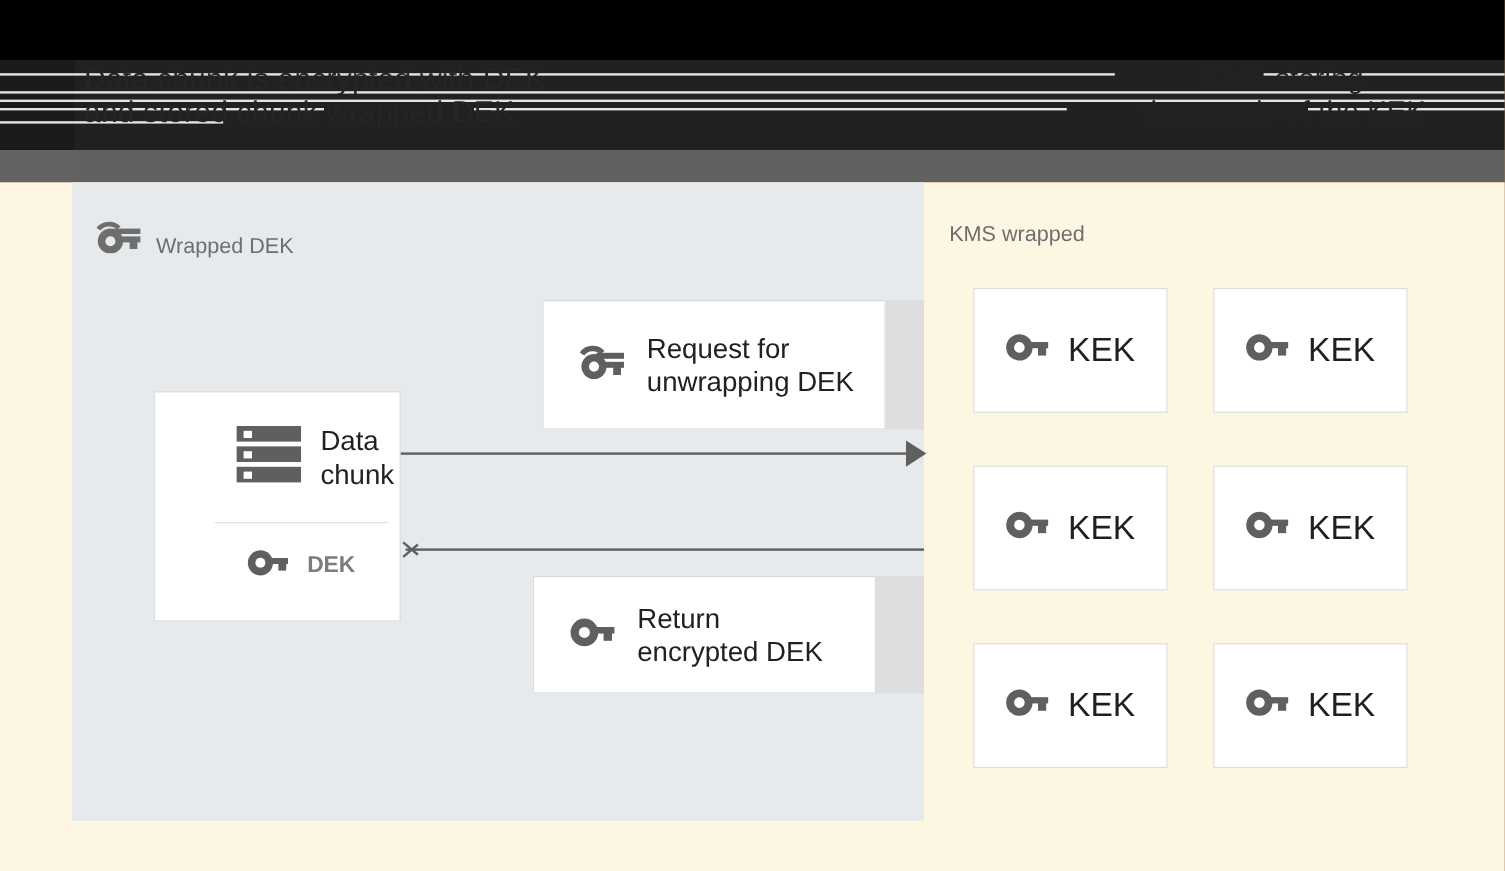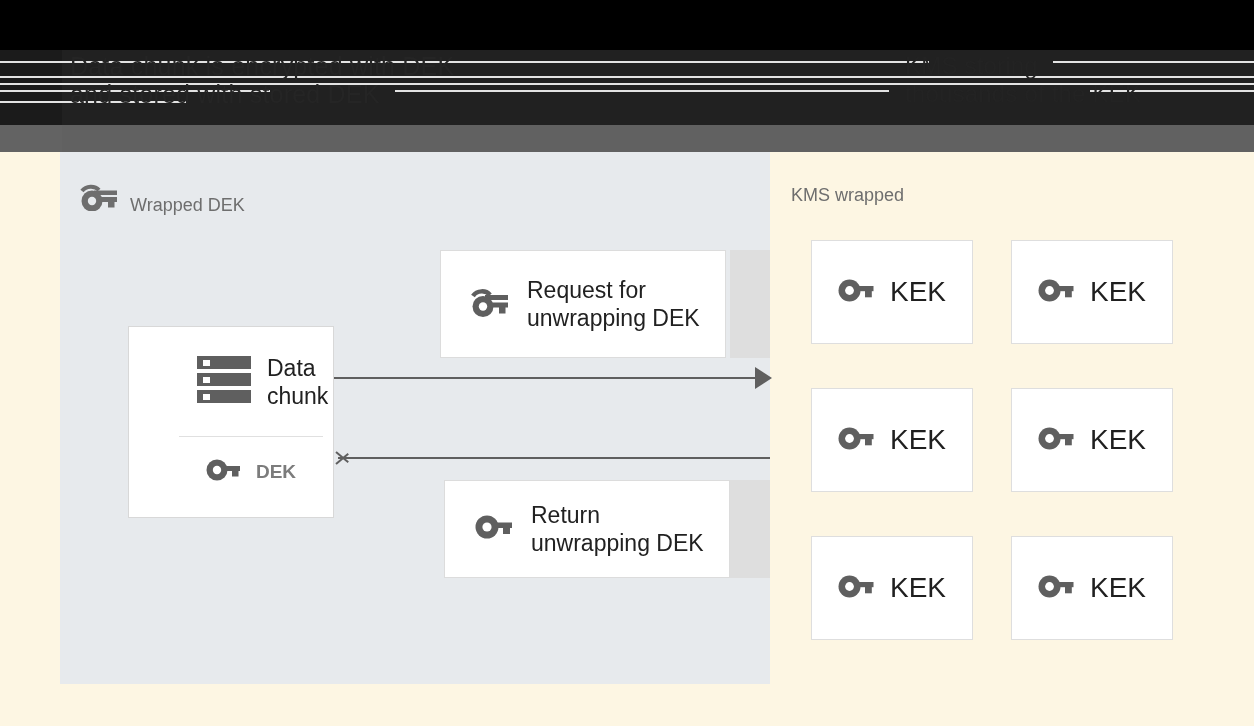--- a/index.html
+++ b/index.html
@@ -45,20 +45,21 @@
     color: #252525;
     font-size: 25px;
     line-height: 28px;
     letter-spacing: 0.2px;
     white-space: nowrap;
     overflow: hidden;
   }
   .title-right {
     position: absolute; left: 905px; top: 52px;
     width: 330px; height: 70px;
+    text-align: center;
   }
   .title-right .title-line { color: #232323; font-size: 24px; }
 
   
   .scanline {
     position: absolute;
     height: 2px;
     background: #f4f4f4;
     opacity: 0.92;
   }
@@ -152,21 +153,21 @@
   .msg-card {
     padding-left: 30px;
     gap: 18px;
   }
   .msg-card .msg-text {
     color: #212121;
     font-size: 23px;
     line-height: 28px;
     white-space: pre-line;
   }
-  .card-request { left: 440px; top: 98px;  width: 286px; height: 108px; }
+  .card-request { left: 452px; top: 98px;  width: 286px; height: 108px; }
   .card-return  { left: 444px; top: 328px; width: 286px; height: 98px;  }
   .shadow-request { left: 730px; top: 98px;  width: 40px; height: 108px; }
   .shadow-return  { left: 730px; top: 328px; width: 40px; height: 98px;  }
 
   
   .arrow-line {
     position: absolute;
     height: 2px;
     background: #5f5f5f;
   }
@@ -230,21 +231,21 @@
   <div class="scanline" style="left:1053px;top:61px;width:201px;"></div>
   <div class="scanline" style="left:0;   top:76px;  width:1254px;"></div>
   <div class="scanline" style="left:0;   top:83px;  width:1254px;"></div>
   <div class="scanline" style="left:0;   top:90px;  width:270px;"></div>
   <div class="scanline" style="left:395px;top:90px; width:494px;"></div>
   <div class="scanline" style="left:1090px;top:90px;width:164px;"></div>
   <div class="scanline" style="left:0;   top:101px; width:186px;"></div>
 
   <div class="title-block">
     <span class="title-line">Data chunk is encrypted with DEK</span>
-    <span class="title-line">and stored with stored DEK</span>
+    <span class="title-line">and stored chunk wrapped DEK</span>
   </div>
 
   <div class="title-right">
     <span class="title-line">KMS storing</span>
     <span class="title-line">thousands of the KEK</span>
   </div>
 
   <div class="gray-band"></div>
   <div class="gray-band-left"></div>
 
@@ -316,21 +317,21 @@
     <div class="card msg-card card-return">
       <span class="icon">
         <svg width="38" height="24" viewBox="0 0 38 24" xmlns="http://www.w3.org/2000/svg">
           <circle cx="12" cy="12" r="11.5" fill="#5f5f5f"></circle>
           <circle cx="12" cy="12" r="4.6" fill="#ffffff"></circle>
           <rect x="21" y="7.5" width="16" height="5.5" fill="#5f5f5f"></rect>
           <rect x="28" y="12" width="7" height="7" fill="#5f5f5f"></rect>
         </svg>
       </span>
       <span class="msg-text">Return
-unwrapping DEK</span>
+encrypted DEK</span>
     </div>
 
     <div class="arrow-line arrow-right"></div>
     <div class="arrowhead-right"></div>
 
     <div class="arrow-line arrow-left"></div>
     <div class="arrowhead-left"></div>
 
     <div class="panel-label right">
       <span>KMS wrapped</span>

